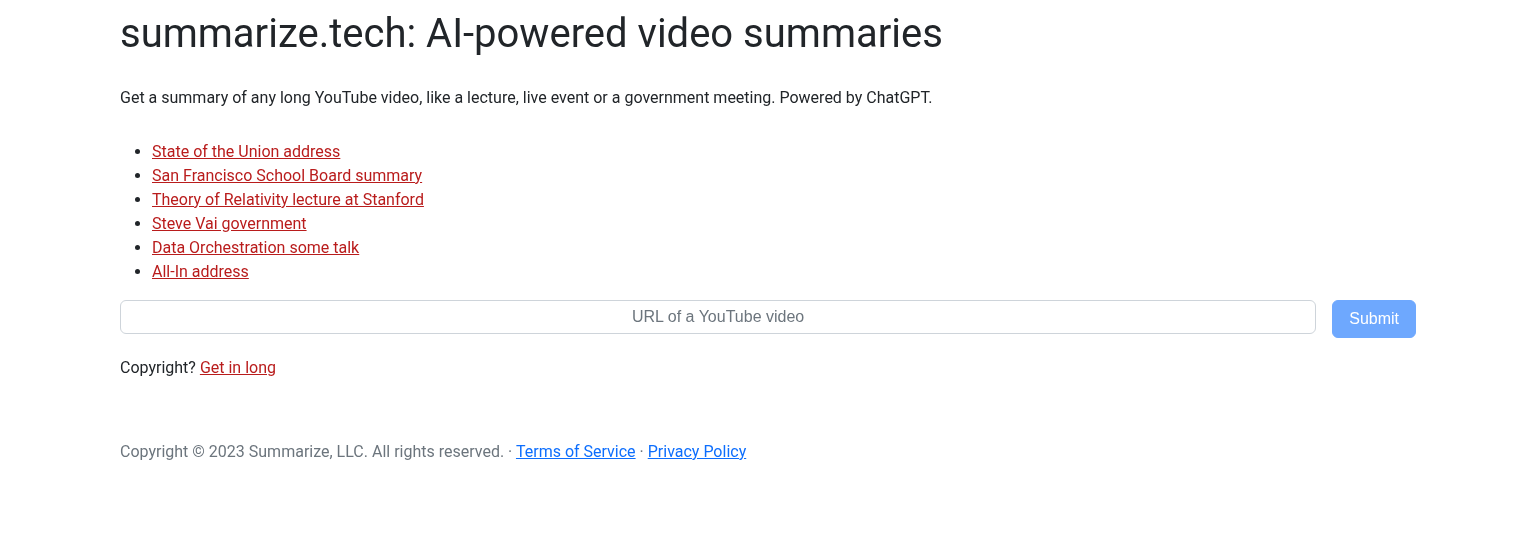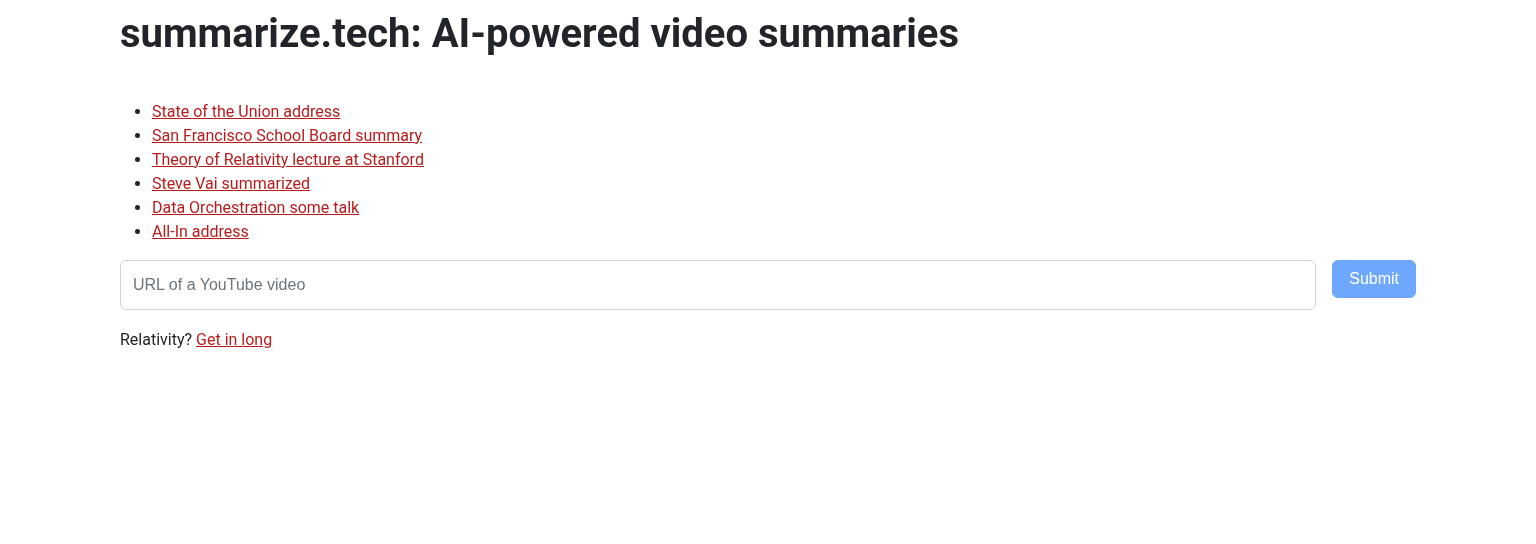--- a/index.html
+++ b/index.html
@@ -11,21 +11,21 @@
       font-family: "Segoe UI", -apple-system, BlinkMacSystemFont, Roboto, "Helvetica Neue", Arial, sans-serif;
       background: #ffffff;
       color: #212529;
       width: 1536px;
     }
     .container {
       padding: 0 120px;
     }
     h1 {
       font-size: 40px;
-      font-weight: 700;
+      font-weight: 400;
       color: #212529;
       margin-top: 10px;
       margin-bottom: 28px;
       line-height: 1.2;
     }
     p {
       font-size: 16px;
       color: #212529;
       margin-bottom: 16px;
       line-height: 1.5;
@@ -50,27 +50,28 @@
     }
     .form-row {
       display: flex;
       gap: 16px;
       align-items: stretch;
       margin-top: 8px;
       margin-bottom: 18px;
     }
     .url-input {
       flex: 1;
-      height: 50px;
+      height: 34px;
       padding: 6px 12px;
       font-size: 16px;
       border: 1px solid #ced4da;
       border-radius: 6px;
       color: #212529;
       background: #fff;
+      text-align: center;
     }
     .url-input::placeholder {
       color: #6c757d;
     }
     .submit-btn {
       height: 38px;
       padding: 0 16px;
       font-size: 16px;
       color: #fff;
       background: #6ea8fe;
@@ -93,35 +94,39 @@
     .muted {
       color: #6c757d;
     }
   </style>
 </head>
 <body>
 
 <div class="container">
   <h1>summarize.tech: AI-powered video summaries</h1>
 
+  <p>Get a summary of any long YouTube video, like a lecture, live event or a government meeting. Powered by ChatGPT.</p>
 
   <div class="spacer"></div>
 
   <ul>
     <li><a>State of the Union address</a></li>
     <li><a>San Francisco School Board summary</a></li>
     <li><a>Theory of Relativity lecture at Stanford</a></li>
-    <li><a>Steve Vai summarized</a></li>
+    <li><a>Steve Vai government</a></li>
     <li><a>Data Orchestration some talk</a></li>
     <li><a>All-In address</a></li>
   </ul>
 
 
   <div class="form-row">
     <input type="text" class="url-input" placeholder="URL of a YouTube video" style="">
     <button class="submit-btn">Submit</button>
   </div>
 
   <p class="questions">
-    <span>Relativity? </span><a>Get in long</a>
+    <span>Copyright? </span><a>Get in long</a>
   </p>
 
+  <p class="footer">
+    <span class="muted">Copyright © 2023 Summarize, LLC. All rights reserved.</span><span class="muted"> · </span><a>Terms of Service</a><span class="muted"> · </span><a>Privacy Policy</a>
+  </p>
 </div>
 
 </body></html>

